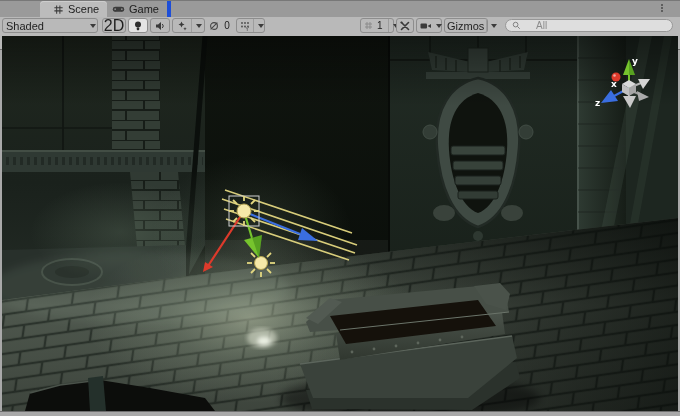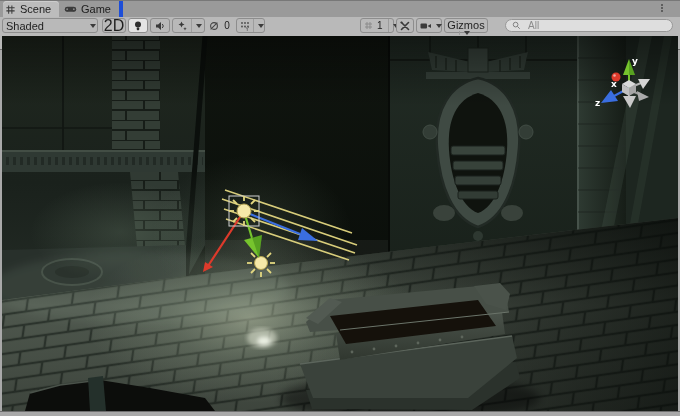--- a/index.html
+++ b/index.html
@@ -6,41 +6,41 @@
   .window{
     position:relative;width:680px;height:416px;
     background:#a9a9a9;overflow:hidden;
     font-family:"Liberation Sans",sans-serif;
     -webkit-font-smoothing:antialiased;
   }
   
   .tabbar{position:absolute;left:0;top:0;width:680px;height:17px;background:#9a9a9a;
           box-shadow:inset 0 1px 0 #787878;}
   .tab{position:absolute;top:1px;height:16px;display:flex;align-items:center;gap:4px;
-       padding:0 8px 0 2px;font-size:11px;color:#1c1c1c;cursor:default;}
+       padding:0 8px 0 13px;font-size:11px;color:#1c1c1c;cursor:default;margin-left:37px;}
   .tab.active{background:#bcbcbc;border-radius:4px 4px 0 0;box-shadow:inset 0 1px 0 #cdcdcd;}
   .tab .ticon{display:block;}
   .kebab{position:absolute;top:3px;left:657px;width:10px;height:12px;}
   .kebab i{display:block;width:2px;height:2px;border-radius:1px;background:#4a4a4a;margin:1px auto;}
   
   .toolbar{position:absolute;left:0;top:17px;width:680px;height:33px;background:#b9b9b9;
            border-bottom:1px solid #6f6f6f;box-sizing:border-box;font-size:11px;color:#1f1f1f;}
   .tbtn{position:absolute;top:1px;height:15px;box-sizing:border-box;border:1px solid #8d8d8d;
         border-radius:3px;background:#b9b9b9;display:flex;align-items:center;}
   .tbtn.flat{border:none;background:transparent;}
   .tbtn.lit{background:#e4e4e4;}
   .seg{display:flex;align-items:center;height:100%;padding:0 3px;}
   .seg.dd{border-left:1px solid #9d9d9d;}
   .arr{width:0;height:0;border-left:3.5px solid transparent;border-right:3.5px solid transparent;
        border-top:4px solid #3b3b3b;margin:0 1px;}
   .lbl{padding:0 2px;white-space:nowrap;}
   .num{font-size:10px;padding:0 2px;}
   .searchbox{position:absolute;left:505px;top:2px;width:168px;height:13px;box-sizing:border-box;
              border:1px solid #979797;border-radius:8px;background:#dedede;display:flex;
-             align-items:center;padding:0 6px;gap:7px;}
+             align-items:center;padding:0 6px;gap:15px;}
   .searchbox input{border:none;outline:none;background:transparent;font-size:10px;width:100%;
                    font-family:"Liberation Sans",sans-serif;color:#333;padding:0;}
   .searchbox input::placeholder{color:#8b8b8b;}
   
   .viewport{position:absolute;left:2px;top:36px;width:676px;height:375px;background:#10140f;}
   .viewport svg{display:block;}
 </style>
 </head>
 <body>
 
@@ -156,21 +156,21 @@
     <div class="tbtn" style="left:416px;width:26px;">
       <span class="seg">
         <svg width="12" height="10" viewBox="0 0 12 10">
           <rect x="0.5" y="2.5" width="6.5" height="5" rx="1" fill="#3a3a3a"></rect>
           <path d="M7.5 5L11 3v4z" fill="#3a3a3a"></path>
         </svg>
       </span>
       <span class="arr" style="margin-left:1px;"></span>
     </div>
 
-    <div class="tbtn" style="left:444px;width:44px;flex-direction:column;">
+    <div class="tbtn" style="left:444px;width:44px;">
       <span class="lbl" style="flex:1;">Gizmos</span>
       <span class="seg dd">
           <span class="arr"></span>
         </span>
     </div>
 
     <div class="searchbox">
       <svg width="9" height="9" viewBox="0 0 10 10" style="flex:none;">
         <circle cx="4" cy="4" r="2.6" stroke="#7e7e7e" stroke-width="1.1" fill="none"></circle>
         <path d="M6 6l2.6 2.6" stroke="#7e7e7e" stroke-width="1.1"></path>

